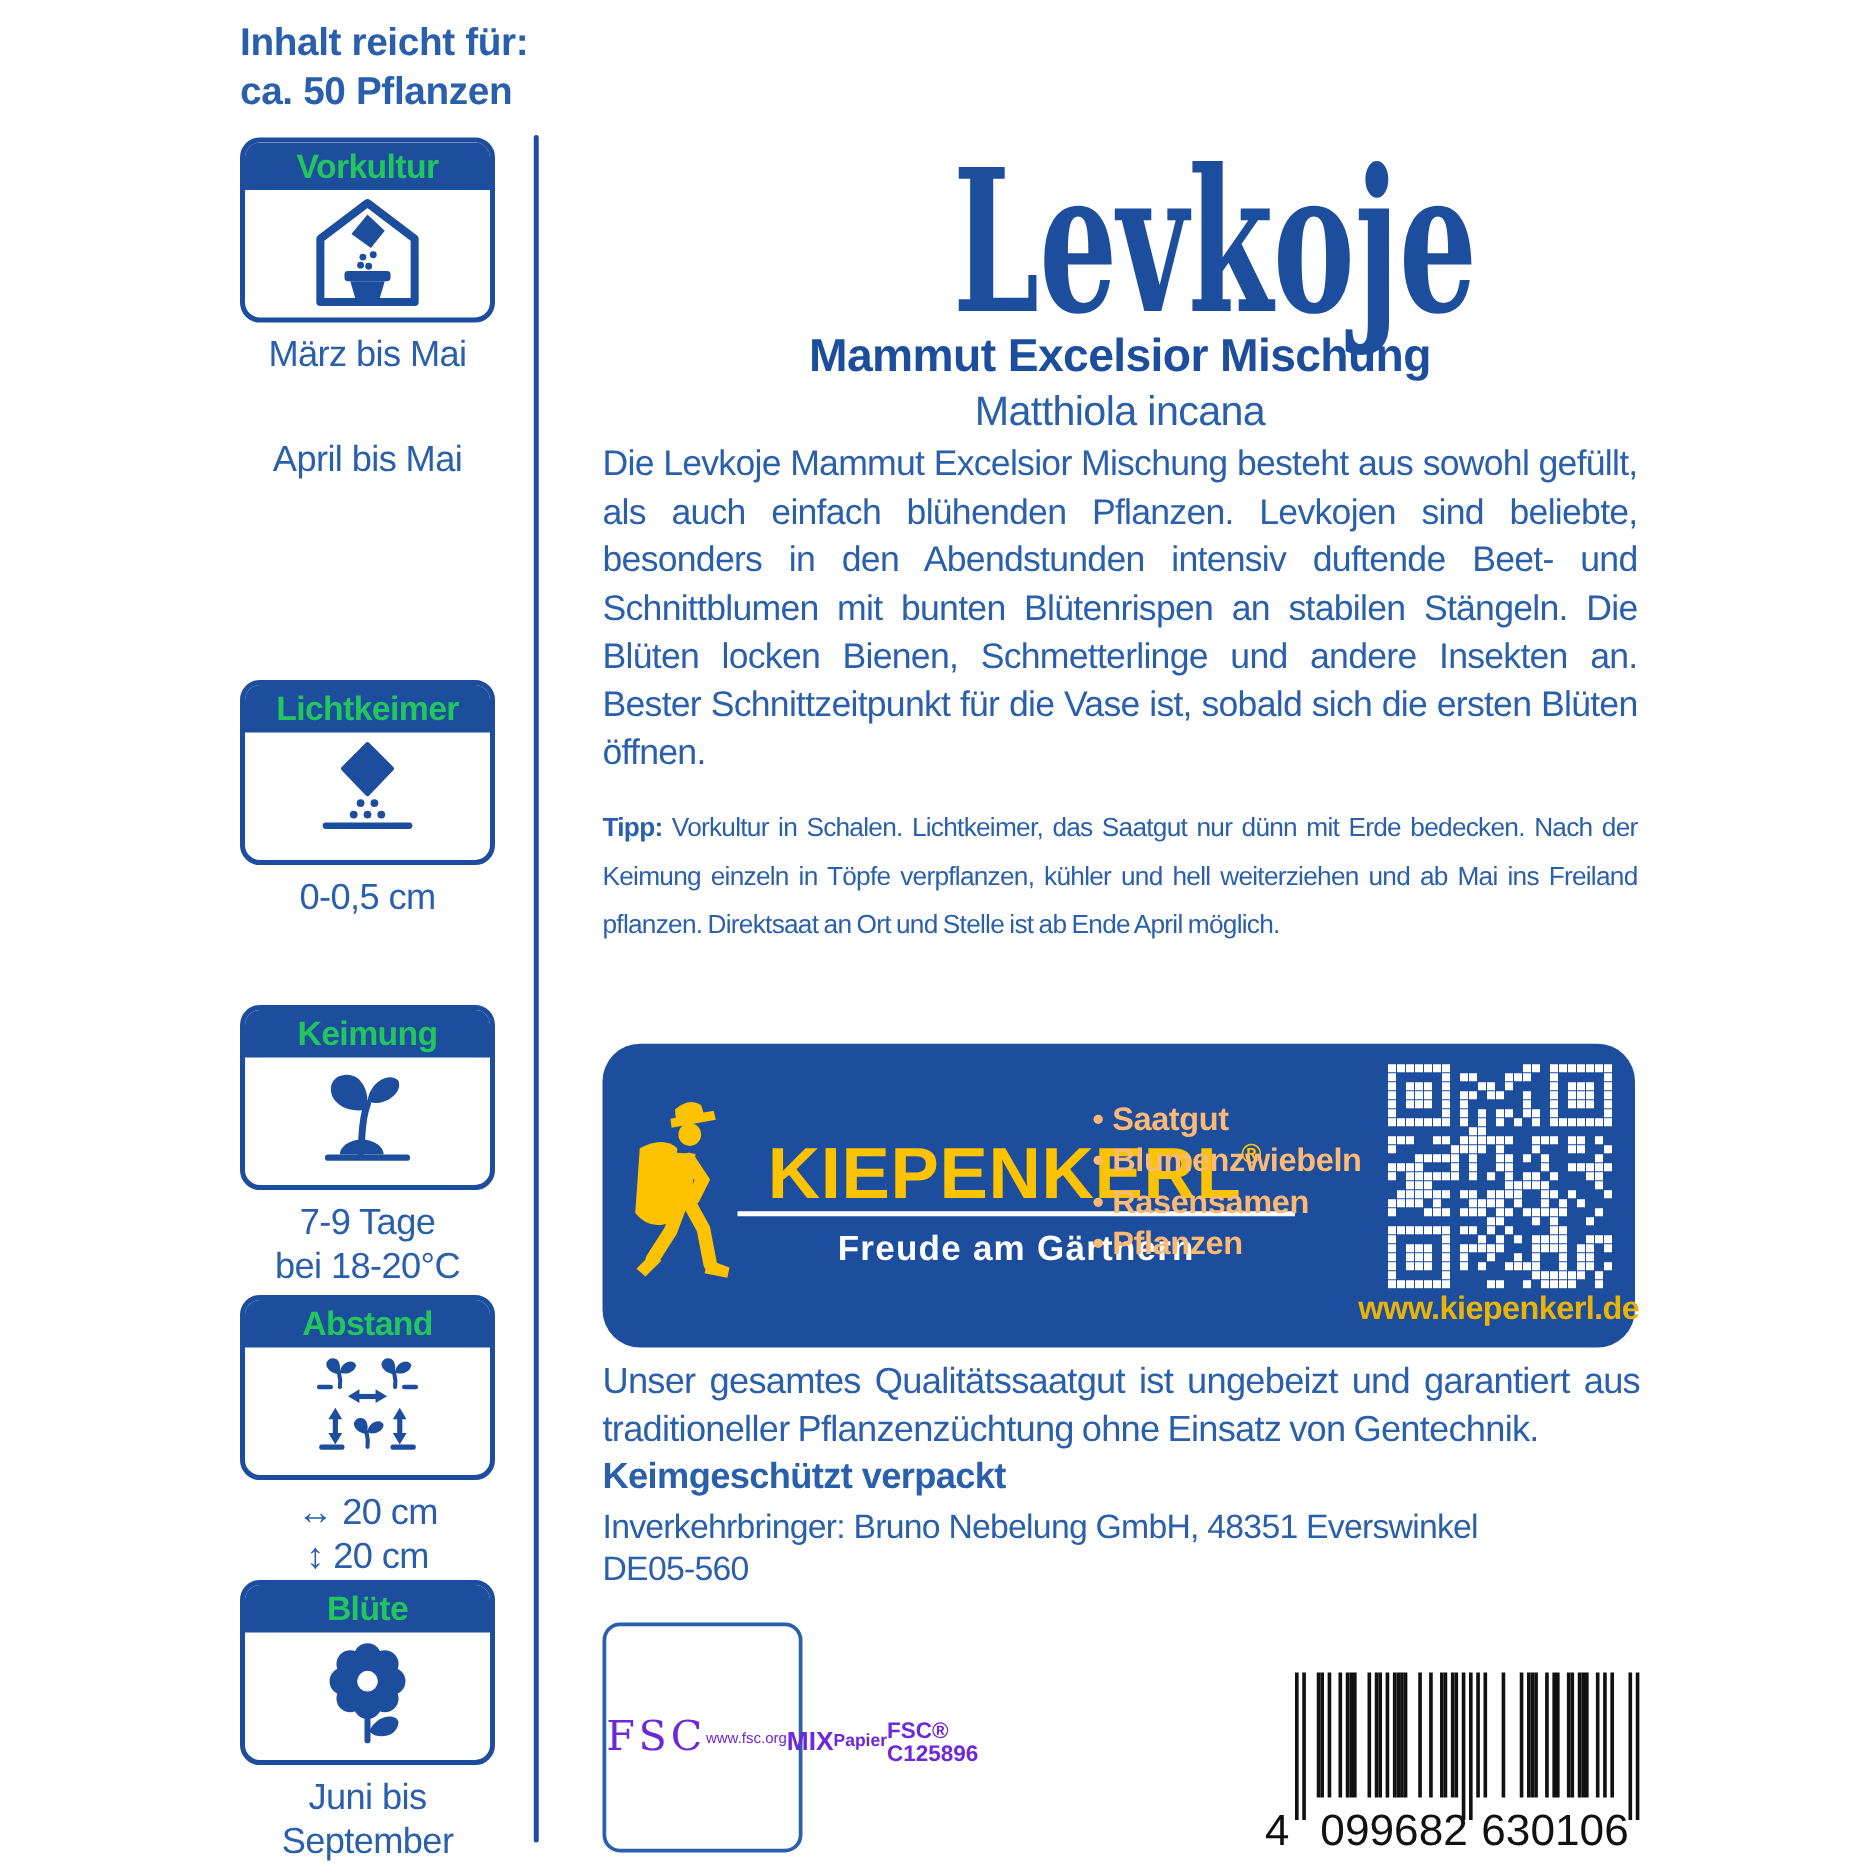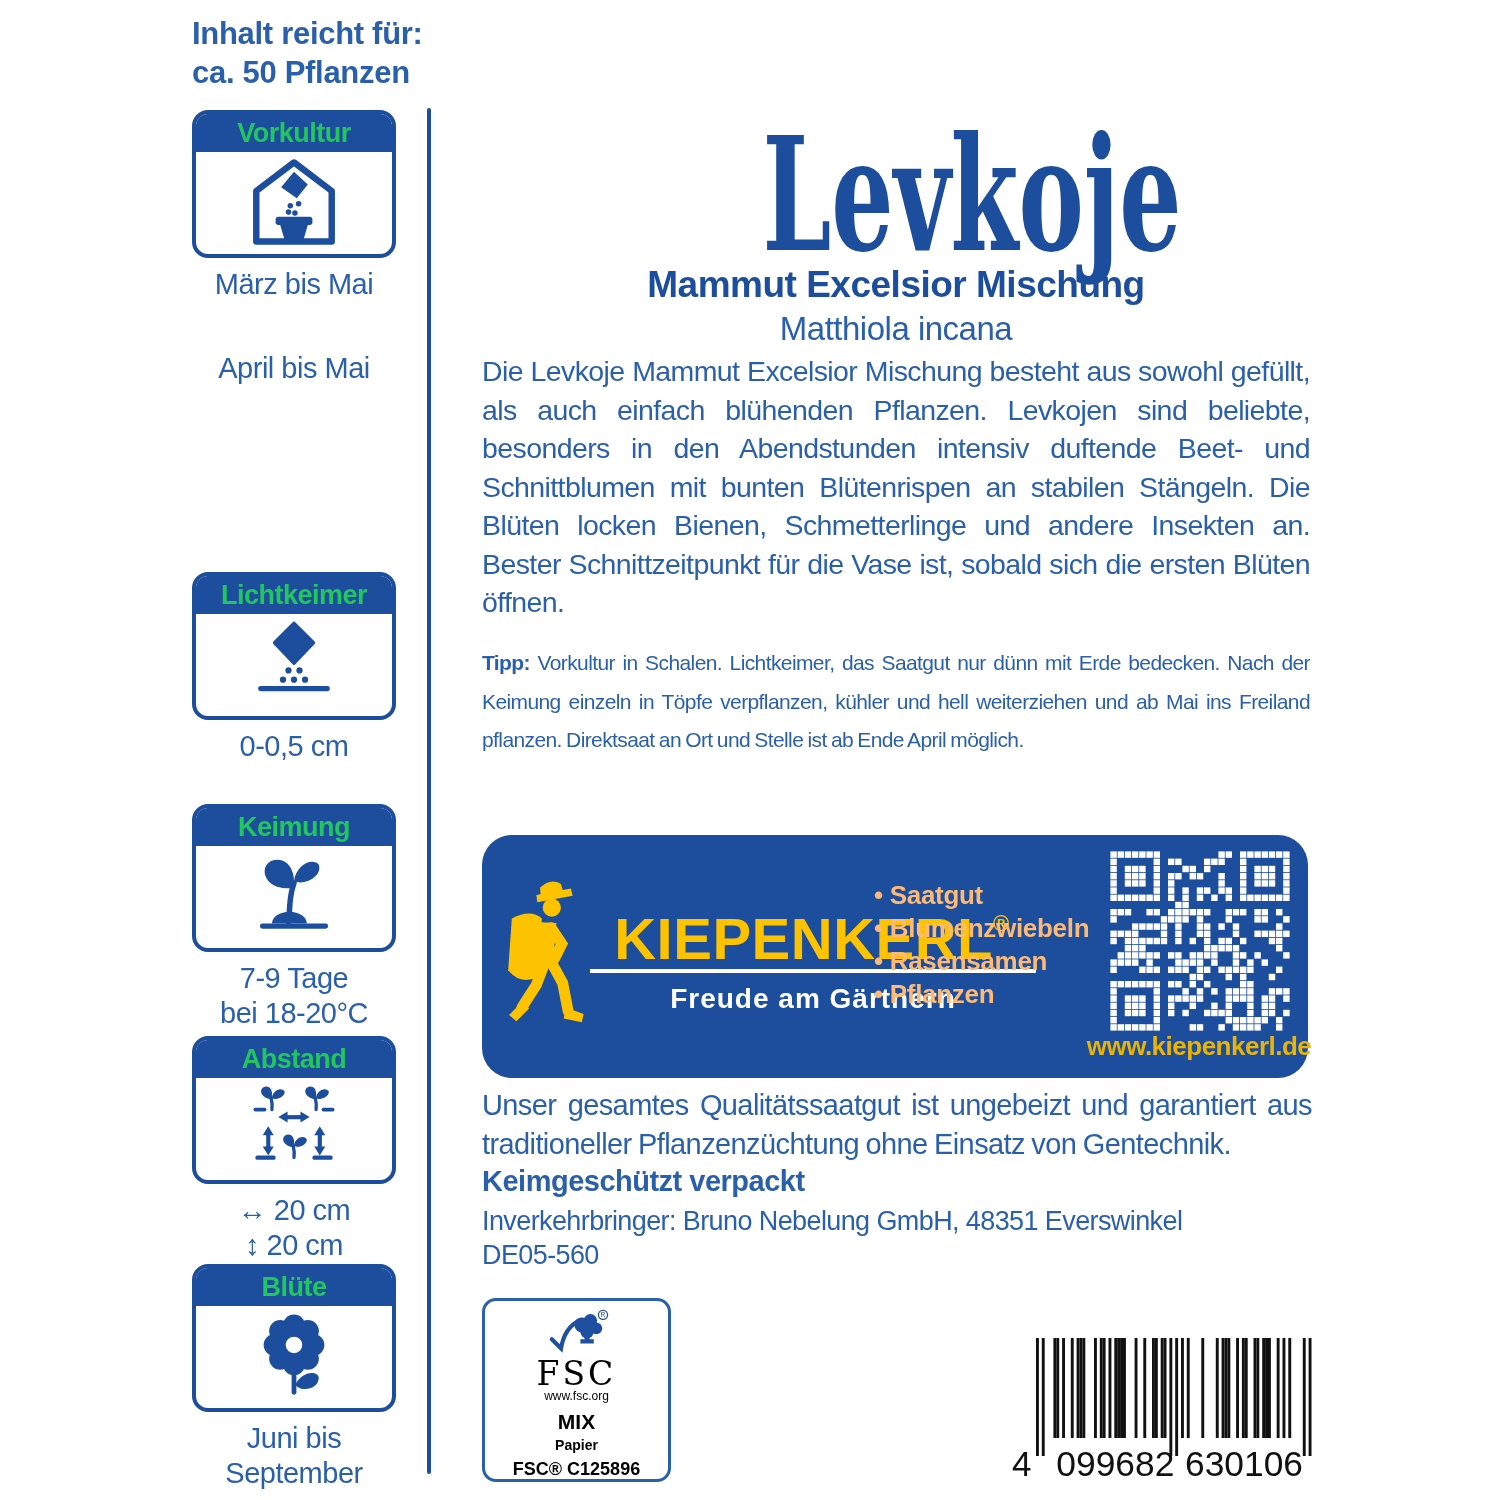--- a/index.html
+++ b/index.html
@@ -55,23 +55,23 @@
   #qr-svg{position:absolute;left:628px;top:16px;}
   .website{position:absolute;left:577px;top:196px;width:280px;text-align:center;color:#eab308;
            font-weight:bold;font-size:26px;letter-spacing:-0.5px;}
 
   .quality{left:482px;top:1086px;width:830px;margin:0;font-size:29px;line-height:39px;
            text-align:justify;letter-spacing:-0.6px;word-spacing:-1px;}
   .keim{left:482px;top:1165px;margin:0;font-weight:bold;font-size:29px;letter-spacing:-0.5px;}
   .distrib{left:482px;top:1206px;margin:0;font-size:27px;letter-spacing:-0.6px;}
   .pcode{left:482px;top:1240px;margin:0;font-size:27px;letter-spacing:-0.6px;}
 
-  .fsc{left:482px;top:1298px;width:189px;height:184px;border:3px solid var(--text-blue);
-       border-radius:14px;box-sizing:border-box;display:flex;flex-direction:column;align-items:center;
-       color:#000000;background:#fff;}
+  .fsc{left:482px;top:1298px;width:160px;height:184px;border:3px solid var(--text-blue);
+       border-radius:14px;box-sizing:border-box;display:flex;flex-direction:row;align-items:center;
+       color:#6d28d9;background:#fff;}
   .fsc-name{font-family:"DejaVu Serif","Liberation Serif",serif;font-size:33px;letter-spacing:3px;
             line-height:30px;margin-top:-2px;}
   .fsc-url{font-size:12px;line-height:14px;}
   .fsc-grade{font-weight:bold;font-size:21px;margin-top:8px;line-height:22px;}
   .fsc-material{font-weight:bold;font-size:14px;margin-top:5px;line-height:15px;}
   .fsc-license{font-weight:bold;font-size:18px;margin-top:7px;line-height:19px;}
 
   #barcode-svg{position:absolute;left:1010px;top:1336px;}
 </style>
 </head>
@@ -99,21 +99,21 @@
         </svg>
       </div>
     </div>
     <div class="sbox-caption">März bis Mai</div>
   </div>
 
   <div class="sbox" style="top:342px">
     <div class="sbox-caption">April bis Mai</div>
   </div>
 
-  <div class="sbox" style="top:572px">
+  <div class="sbox" style="top:544px">
     <div class="sbox-frame">
       <div class="sbox-head">Lichtkeimer</div>
       <div class="sbox-icon">
         <svg width="92" height="92" viewBox="0 0 100 100">
           <path d="M50,6 L71,27 L50,49 L29,27 Z" fill="#1c4e9d" stroke="#1c4e9d" stroke-width="4" stroke-linejoin="round"></path>
           <circle cx="44" cy="57" r="3.4" fill="#1c4e9d"></circle>
             <circle cx="56" cy="57" r="3.4" fill="#1c4e9d"></circle>
           <circle cx="38" cy="67" r="3.4" fill="#1c4e9d"></circle>
             <circle cx="50" cy="67" r="3.4" fill="#1c4e9d"></circle>
             <circle cx="62" cy="67" r="3.4" fill="#1c4e9d"></circle>

